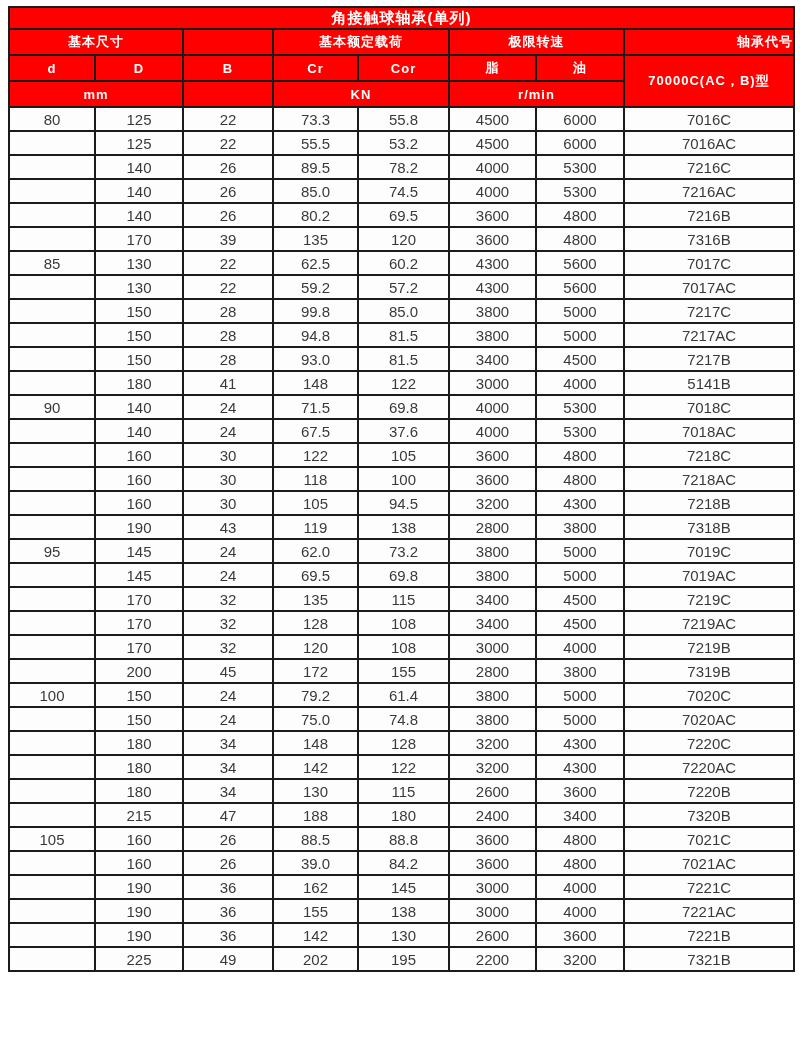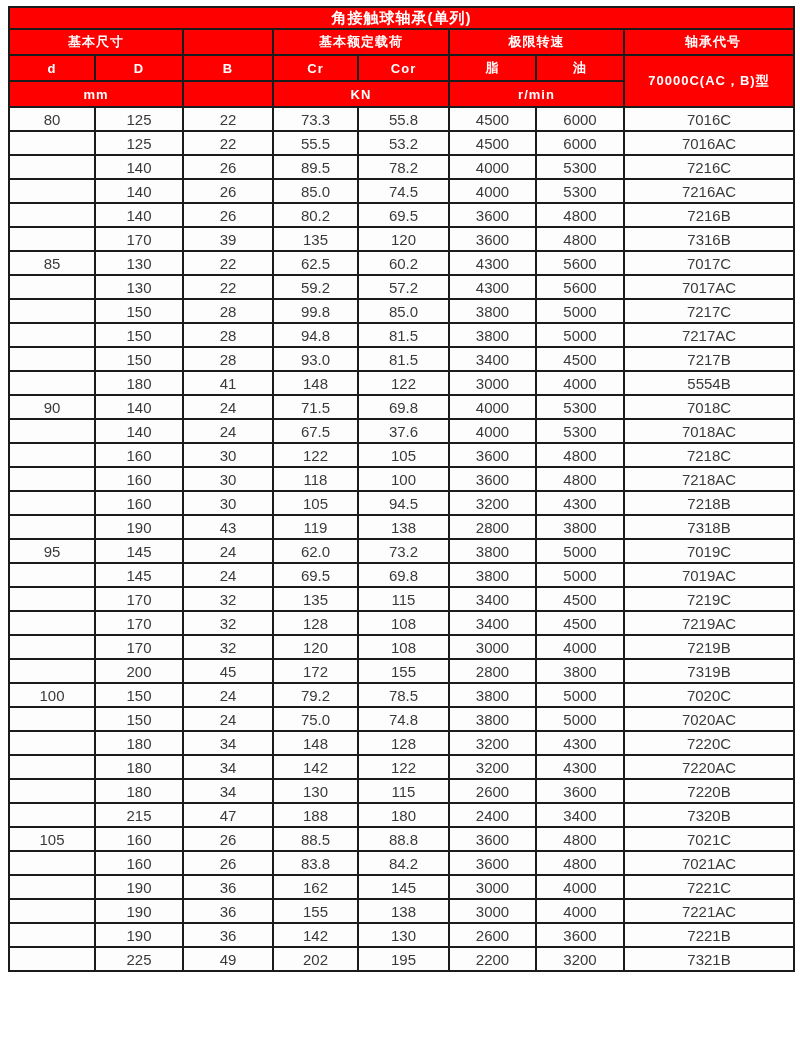--- a/index.html
+++ b/index.html
@@ -35,21 +35,21 @@
   
   .hd{
     background:var(--header-bg);
     color:var(--header-text);
     font-weight:bold;
     font-size:13px;
     letter-spacing:1px;
   }
   .title-row td{height:20px;font-size:15px;}
   .hrow td{height:24px;}
-  .left{text-align:center;padding-left:8px;margin-top:12px;}
+  .left{text-align:right;padding-left:8px;margin-top:12px;}
   
   tbody td{
     height:22px;
     background:var(--cell-bg);
     color:var(--cell-text);
     font-size:15px;
     font-weight:normal;
   }
 </style>
 </head>
@@ -207,21 +207,21 @@
           <td>7217B</td>
         </tr>
         <tr>
           <td></td>
           <td>180</td>
           <td>41</td>
           <td>148</td>
           <td>122</td>
           <td>3000</td>
           <td>4000</td>
-          <td>5554B</td>
+          <td>5141B</td>
         </tr>
         <tr>
           <td>90</td>
           <td>140</td>
           <td>24</td>
           <td>71.5</td>
           <td>69.8</td>
           <td>4000</td>
           <td>5300</td>
           <td>7018C</td>
@@ -334,21 +334,21 @@
           <td>155</td>
           <td>2800</td>
           <td>3800</td>
           <td>7319B</td>
         </tr>
         <tr>
           <td>100</td>
           <td>150</td>
           <td>24</td>
           <td>79.2</td>
-          <td>78.5</td>
+          <td>61.4</td>
           <td>3800</td>
           <td>5000</td>
           <td>7020C</td>
         </tr>
         <tr>
           <td></td>
           <td>150</td>
           <td>24</td>
           <td>75.0</td>
           <td>74.8</td>
@@ -403,21 +403,21 @@
           <td>88.5</td>
           <td>88.8</td>
           <td>3600</td>
           <td>4800</td>
           <td>7021C</td>
         </tr>
         <tr>
           <td></td>
           <td>160</td>
           <td>26</td>
-          <td>83.8</td>
+          <td>39.0</td>
           <td>84.2</td>
           <td>3600</td>
           <td>4800</td>
           <td>7021AC</td>
         </tr>
         <tr>
           <td></td>
           <td>190</td>
           <td>36</td>
           <td>162</td>

